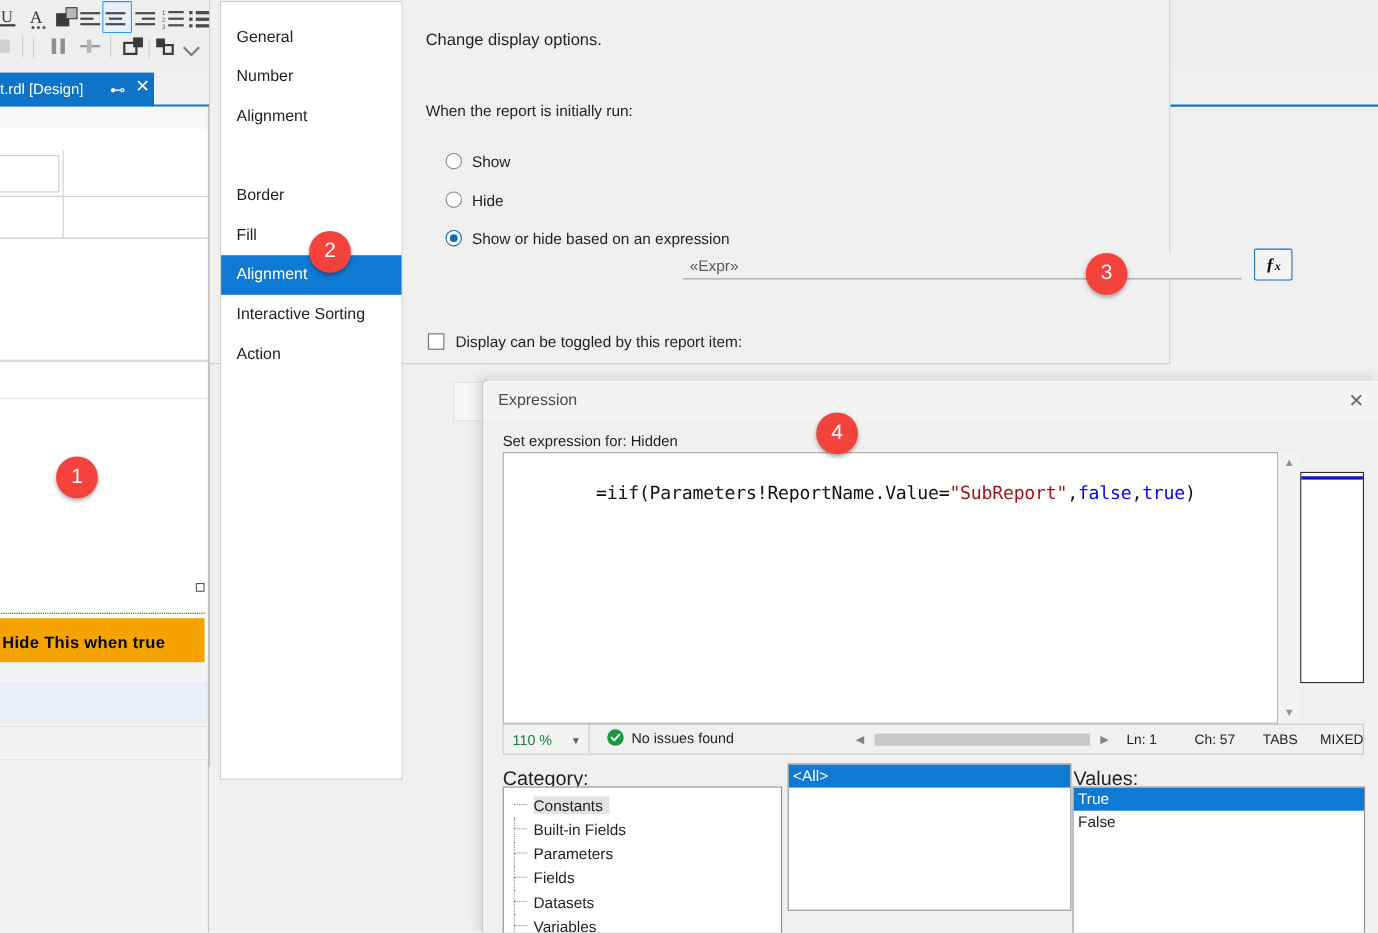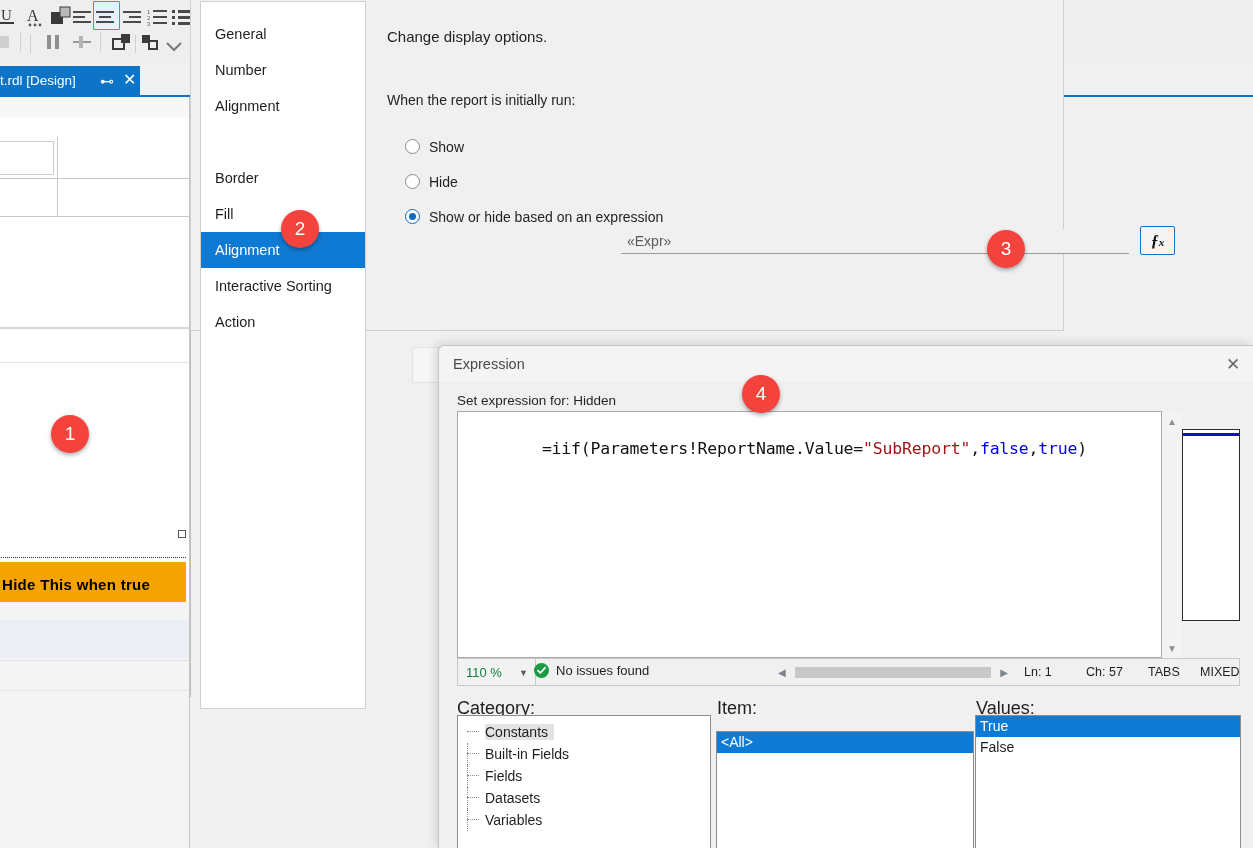--- a/index.html
+++ b/index.html
@@ -98,21 +98,21 @@
   #minimap{position:absolute;left:725px;top:18px;width:58px;height:192px;background:#ffffff;border:1.6px solid #2b2b2b;box-sizing:border-box;}
   #minimap-line{position:absolute;left:0;top:3px;width:100%;height:3px;background:#1010c8;}
 
   
   #status-bar{position:absolute;left:18px;top:312px;width:783px;height:28px;background:#f0f0f0;
     border:1px solid #c9c9c9;box-sizing:border-box;display:flex;align-items:center;}
   #zoom-combo{position:absolute;left:0;top:0;width:78px;height:26px;background:#f2f2f2;border-right:1px solid #c9c9c9;
     box-sizing:border-box;display:flex;align-items:center;}
   #zoom-combo .val{margin-left:8px;font-size:13px;color:#15803d;}
   #zoom-combo .carat{position:absolute;right:7px;top:9px;color:#5a5a5a;font-size:9px;}
-  #issues{position:absolute;left:76px;top:4px;display:flex;align-items:flex-start;gap:7px;}
+  #issues{position:absolute;left:94px;top:4px;display:flex;align-items:flex-start;gap:7px;}
   .ok-ic{width:15px;height:15px;border-radius:50%;background:#1a9b41;display:flex;align-items:center;justify-content:center;}
   .ok-ic svg{display:block;}
   #issues .t{font-size:13px;color:#1f1f1f;}
   #hscroll{position:absolute;left:320px;top:5px;width:230px;height:16px;display:flex;align-items:center;}
   #hscroll .ar{color:#7e848c;font-size:10px;}
   #hscroll .thumb{flex:1;height:11px;background:#c8c8c8;margin:0 9px;}
   .sb-cell{position:absolute;top:6px;font-size:12.5px;color:#1f1f1f;white-space:nowrap;}
 
   
   .panel-lbl{position:absolute;font-size:18px;color:#1f1f1f;}
@@ -305,20 +305,24 @@
       <span class="radio-lbl">Show or hide based on an expression</span>
     </div>
 
     <div id="expr-input">
       <span class="ph">«Expr»</span>
     </div>
     <div id="fx-btn">
       <span>ƒ<small>x</small></span>
     </div>
 
+    <div id="toggle-row">
+      <span class="chk"></span>
+      <span class="radio-lbl">Display can be toggled by this report item:</span>
+    </div>
   </div>
 </div>
 
 <div id="dropdown-ghost"></div>
 
 <div id="expr-dialog">
 
   <div id="expr-titlebar">
     <span id="expr-title">Expression</span>
     <span id="expr-close">✕</span>
@@ -373,35 +377,39 @@
       <div class="tree-item">
         <span class="dash"></span>
         <span class="tree-item sel" style="position:static;padding-left:0;display:inline;background:#e3e3e3;">Constants</span>
       </div>
       <div class="tree-item">
         <span class="vert"></span><span class="dash"></span>
         <span>Built-in Fields</span>
       </div>
       <div class="tree-item">
         <span class="vert"></span><span class="dash"></span>
+        <span>Parameters</span>
+      </div>
+      <div class="tree-item">
+        <span class="vert"></span><span class="dash"></span>
         <span>Fields</span>
       </div>
       <div class="tree-item">
         <span class="vert"></span><span class="dash"></span>
         <span>Datasets</span>
       </div>
       <div class="tree-item">
         <span class="vert"></span><span class="dash"></span>
         <span>Variables</span>
       </div>
     </div>
   </div>
 
   <span class="panel-lbl" style="left:278px;top:352px;">Item:</span>
-  <div class="panel-box" style="left:277px;top:385px;width:258px;height:118px;">
+  <div class="panel-box" style="left:277px;top:348px;width:258px;height:134px;">
     <div class="list-item sel">&lt;All&gt;</div>
   </div>
 
   <span class="panel-lbl" style="left:537px;top:352px;">Values:</span>
   <div class="panel-box" style="left:536px;top:369px;width:266px;height:134px;">
     <div class="list-item sel">True</div>
     <div class="list-item">False</div>
   </div>
 </div>
 

